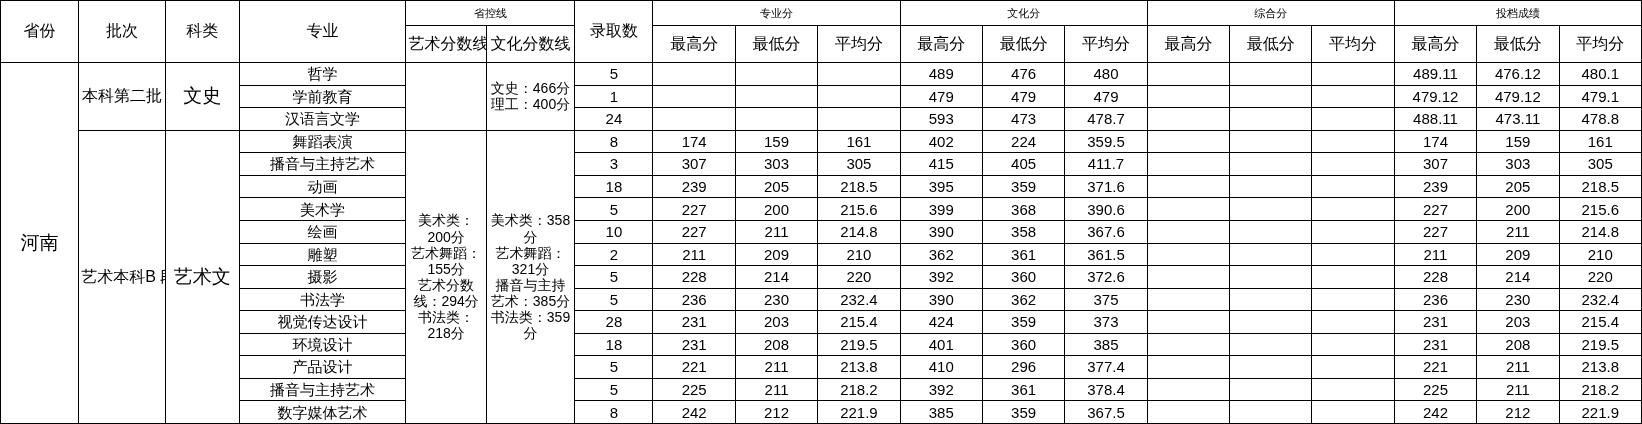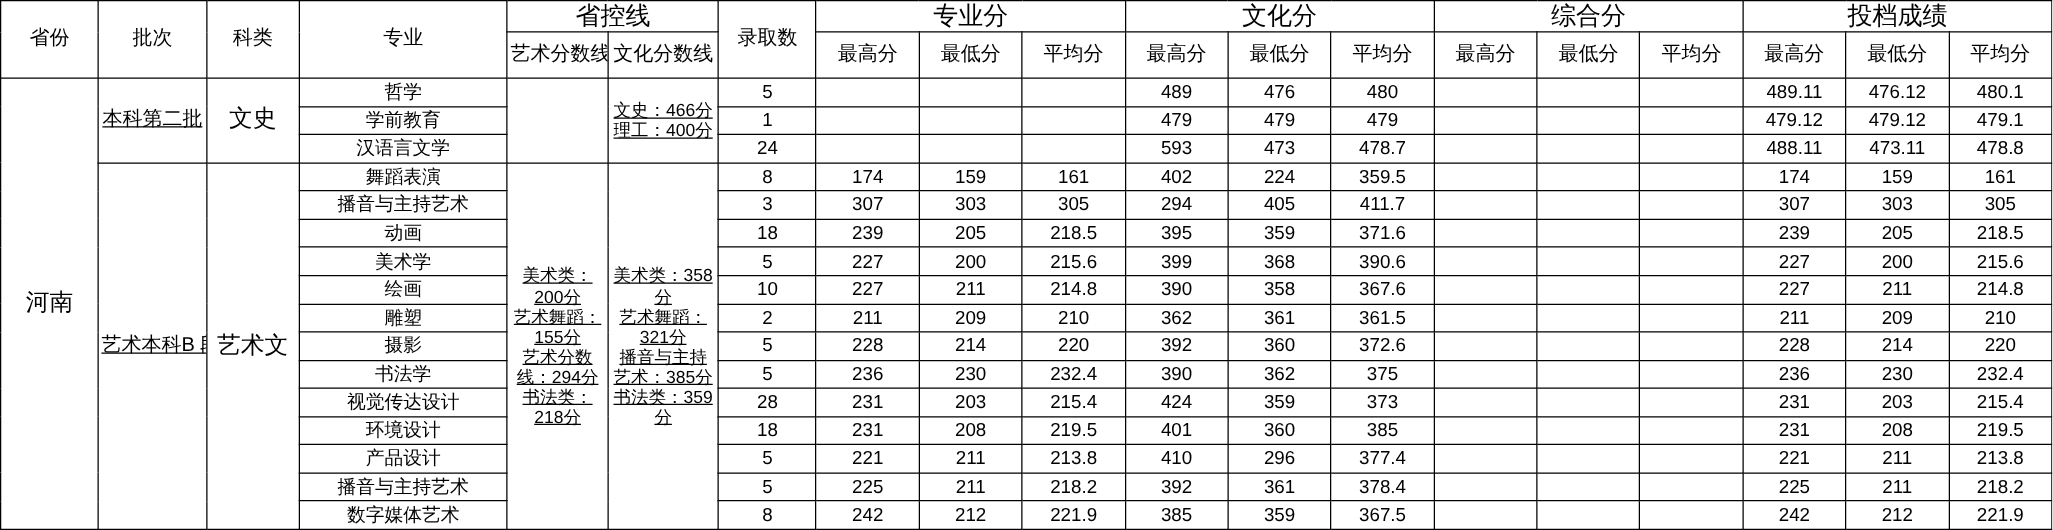--- a/index.html
+++ b/index.html
@@ -30,21 +30,21 @@
     text-align: center;
     vertical-align: middle;
     padding: 0 2px;
     font-weight: normal;
     line-height: 1.15;
     overflow: hidden;
     white-space: nowrap;
   }
   .hdr-group {
     font-weight: bold;
-    font-size: 20px;
+    font-size: 11px;
     height: 24px;
   }
   .hdr-sub {
     font-weight: bold;
     font-size: 16px;
     height: 36px;
   }
   .hdr-tall {
     font-weight: bold;
     font-size: 16px;
@@ -57,21 +57,20 @@
   .vert-label {
     font-size: 19px;
     white-space: normal;
     line-height: 1.3;
   }
   .small-wrap {
     white-space: normal;
     font-size: 14px;
     line-height: 1.45;
     text-align: center;
-    text-decoration: underline;
   }
 </style>
 </head>
 <body>
 
 <div id="sheet">
   <table class="grid">
     <colgroup>
       <col style="width:74px">
       <col style="width:82px">
@@ -204,21 +203,21 @@
           <td>174</td>
           <td>159</td>
           <td>161</td>
         </tr>
         <tr>
           <td>播音与主持艺术</td>
           <td>3</td>
           <td>307</td>
           <td>303</td>
           <td>305</td>
-          <td>294</td>
+          <td>415</td>
           <td>405</td>
           <td>411.7</td>
           <td></td>
           <td></td>
           <td></td>
           <td>307</td>
           <td>303</td>
           <td>305</td>
         </tr>
         <tr>

